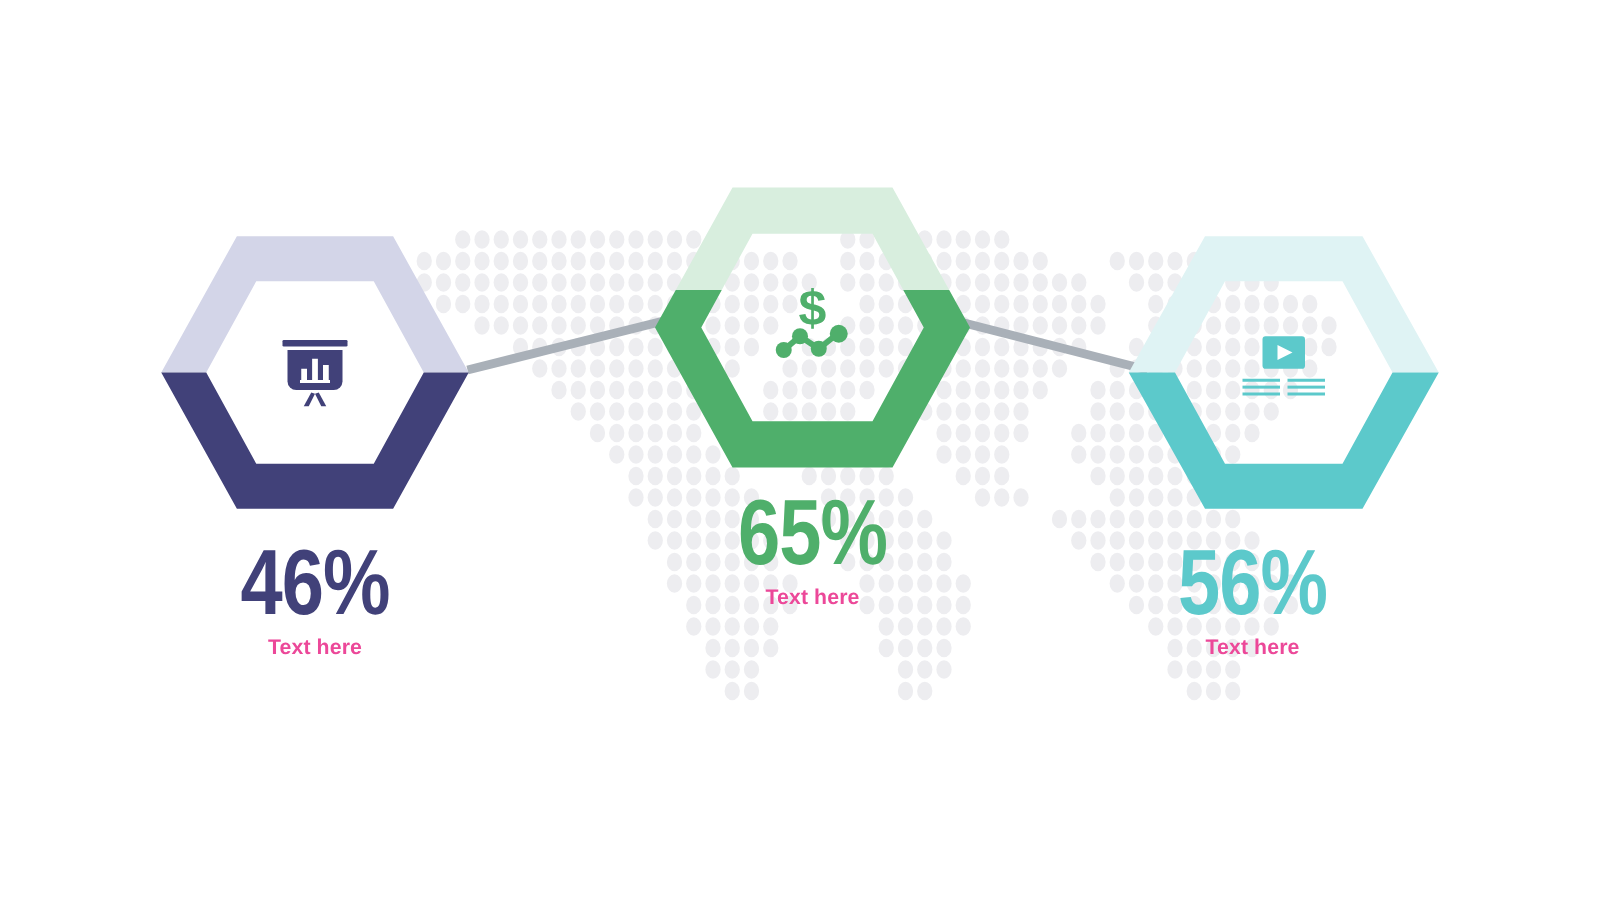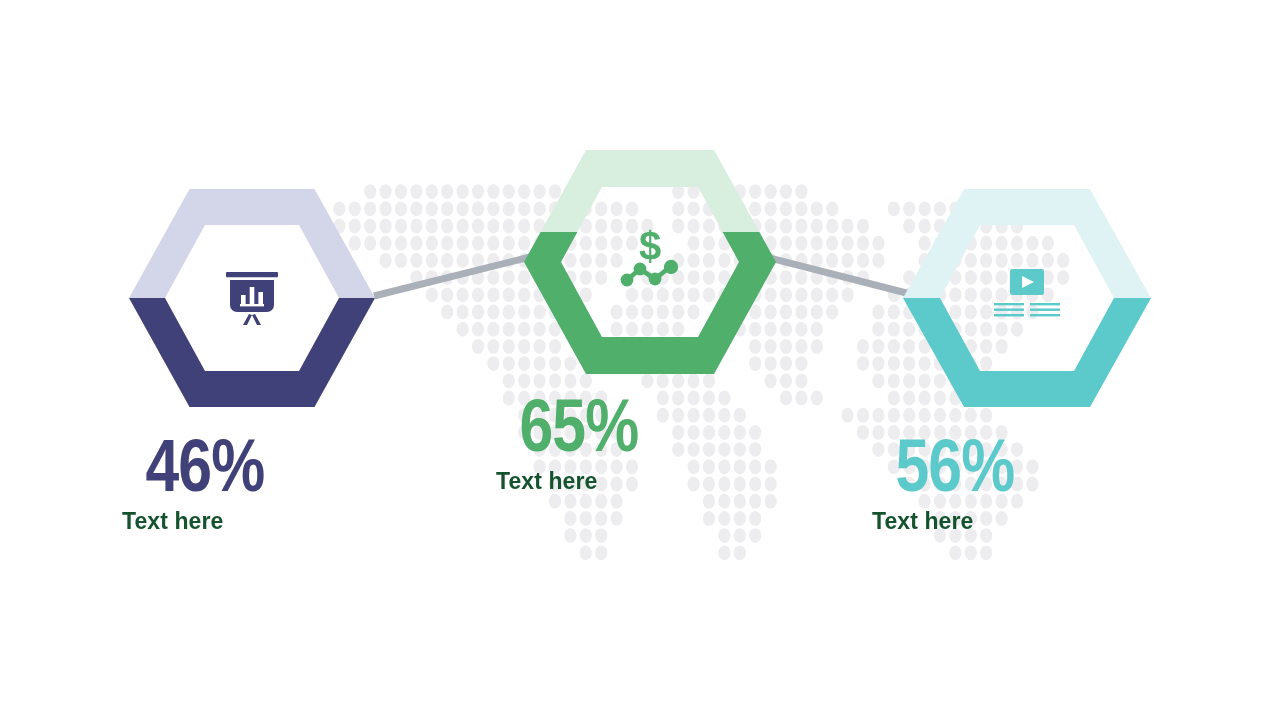--- a/index.html
+++ b/index.html
@@ -42,38 +42,38 @@
     left:0; top:0;
     width:100%; height:100%;
     display:flex;
     align-items:center;
     justify-content:center;
     pointer-events:none;
   }
   
   .caption {
     position:absolute;
-    text-align:left;
+    text-align:center;
     width:260px;
   }
   .pct {
     font-family:"Liberation Sans Narrow","Liberation Sans", sans-serif;
     font-weight:bold;
     font-size:74px;
     line-height:0.92;
     letter-spacing:-1px;
     transform:scaleX(0.82);
     transform-origin:center center;
     white-space:nowrap;
   }
   .lbl {
     font-family:"Liberation Sans", sans-serif;
     font-weight:bold;
-    font-size:23px;
-    color:#14532d;
+    font-size:17px;
+    color:#ec4899;
     letter-spacing:0.1px;
     margin-top:8px;
     white-space:nowrap;
   }
 </style>
 </head>
 <body>
 
 <div id="stage">
 
@@ -766,21 +766,21 @@
         </svg>
       </div>
     </div>
   </div>
 
   <div class="caption" style="left:122px; top:432px;">
     <div class="pct" style="color:#414179;">46%</div>
     <div class="lbl">Text here</div>
   </div>
 
-  <div class="caption" style="left:496px; top:392px;">
+  <div class="caption" style="left:520px; top:392px;">
     <div class="pct" style="color:#4FAF6B;">65%</div>
     <div class="lbl">Text here</div>
   </div>
 
   <div class="caption" style="left:872px; top:432px;">
     <div class="pct" style="color:#5CC9CB;">56%</div>
     <div class="lbl">Text here</div>
   </div>
 
 </div>

